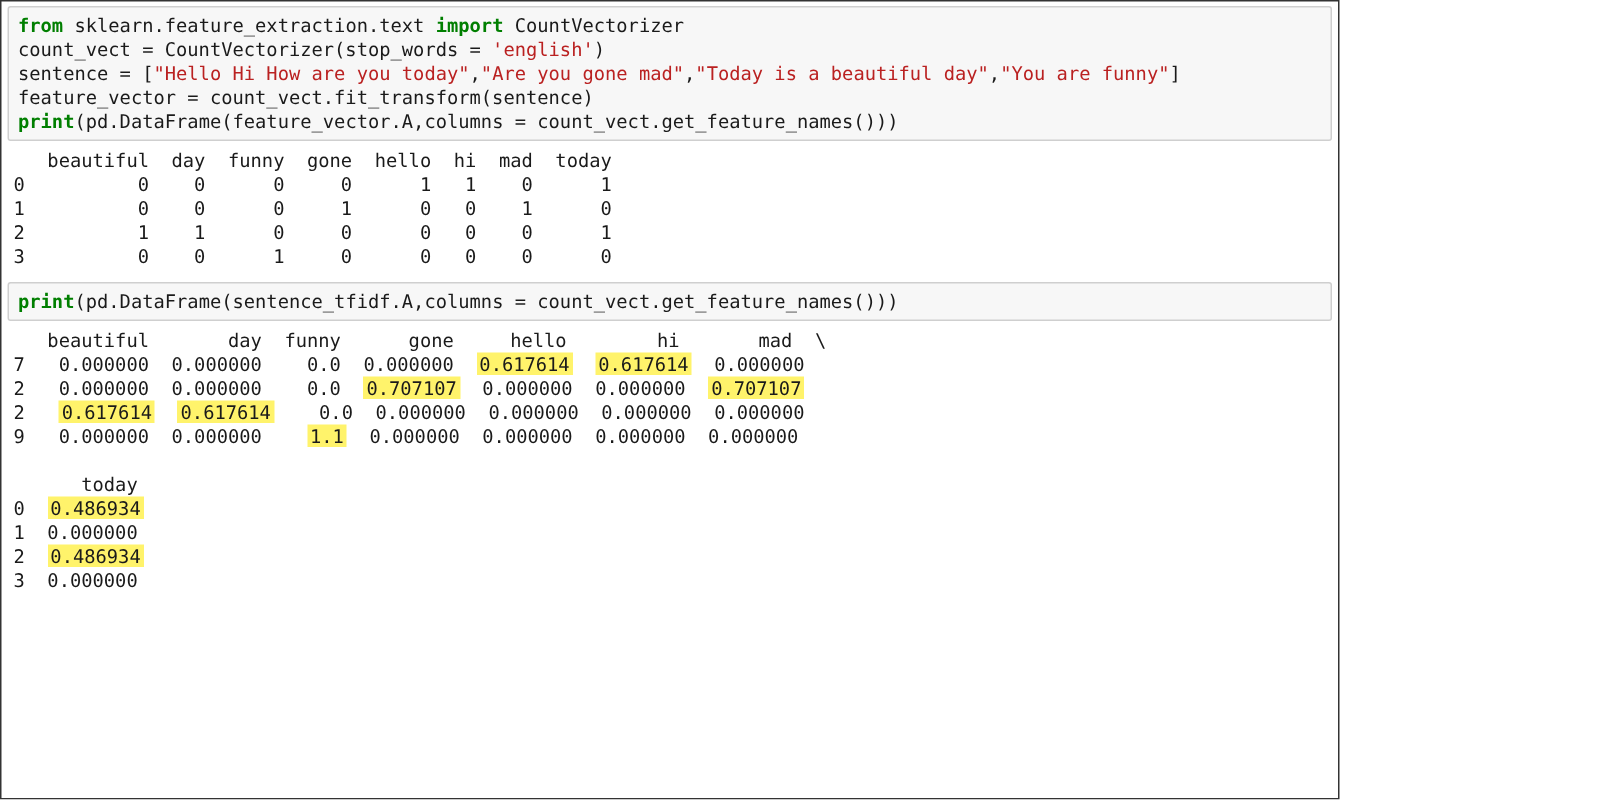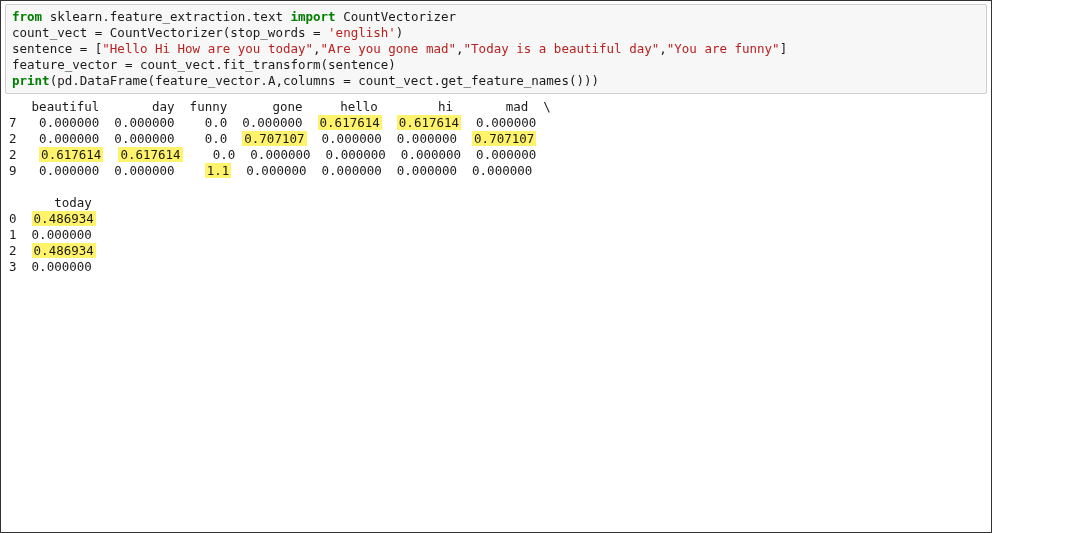--- a/index.html
+++ b/index.html
@@ -5,21 +5,21 @@
   html, body {
     margin: 0;
     padding: 0;
     background: #ffffff;
     font-family: "DejaVu Sans Mono", Menlo, Consolas, "Liberation Mono", monospace;
     font-size: 12.5px;
     line-height: 1.35;
     color: #1a1a1a;
   }
   .page {
-    width: 992px;
+    width: 893px;
     height: 533px;
     box-sizing: border-box;
     border: 1px solid #333;
     padding: 0;
     overflow: hidden;
     background: #fff;
   }
   .cell {
     border: 1px solid #cfcfcf;
     border-radius: 2px;
@@ -44,22 +44,28 @@
 <body>
 
 <div class="page tight">
 
   <div class="cell"><span class="kw">from</span><span> sklearn.feature_extraction.text </span><span class="kw">import</span><span> CountVectorizer</span>
 <span>count_vect = CountVectorizer(stop_words = </span><span class="str">'english'</span><span>)</span>
 <span>sentence = [</span><span class="str">"Hello Hi How are you today"</span>,<span class="str">"Are you gone mad"</span>,<span class="str">"Today is a beautiful day"</span>,<span class="str">"You are funny"</span><span>]</span>
 <span>feature_vector = count_vect.fit_transform(sentence)</span>
 <span class="kw">print</span><span>(pd.DataFrame(feature_vector.A,columns = count_vect.get_feature_names()))</span></div>
 
+  <div class="output"><span>   beautiful  day  funny  gone  hello  hi  mad  today</span>
+<span>0          0    0      0     0      1   1    0      1</span>
+<span>1          0    0      0     1      0   0    1      0</span>
+<span>2          1    1      0     0      0   0    0      1</span>
+<span>3          0    0      1     0      0   0    0      0</span></div>
 
 
+  <div class="cell"><span class="kw">print</span><span>(pd.DataFrame(sentence_tfidf.A,columns = count_vect.get_feature_names()))</span></div>
 
   <div class="output"><span>   beautiful       day  funny      gone     hello        hi       mad  \</span>
 <span><span>7   0.000000  0.000000    0.0  0.000000  </span><span class="hl">0.617614</span><span>  </span><span class="hl">0.617614</span><span>  0.000000</span></span>
 <span><span>2   0.000000  0.000000    0.0  </span><span class="hl">0.707107</span><span>  0.000000  0.000000  </span><span class="hl">0.707107</span><span></span></span>
 <span><span>2   </span><span class="hl">0.617614</span><span>  </span><span class="hl">0.617614</span><span>    0.0  0.000000  0.000000  0.000000  0.000000</span></span>
 <span><span>9   0.000000  0.000000    </span><span class="hl">1.1</span><span>  0.000000  0.000000  0.000000  0.000000</span></span>
 <span></span>
 <span>      today</span>
 <span><span>0  </span><span class="hl">0.486934</span></span>
 <span>1  0.000000</span>

